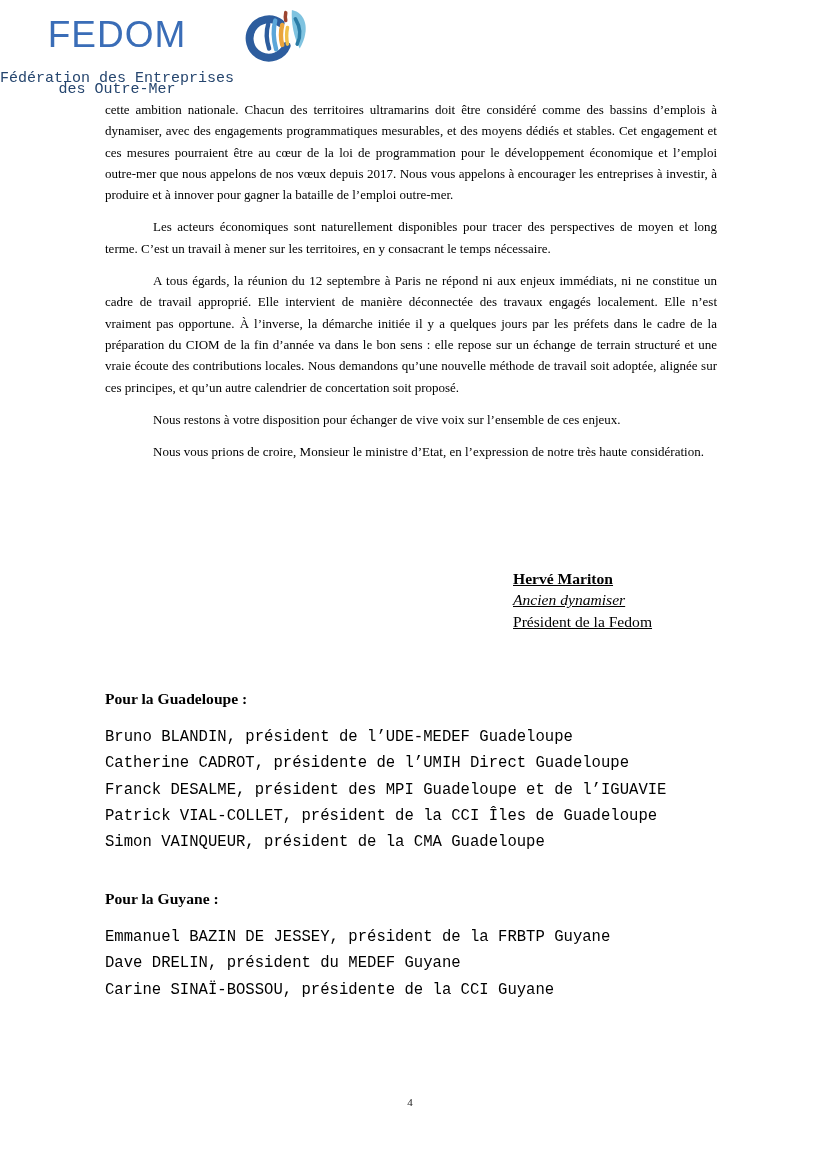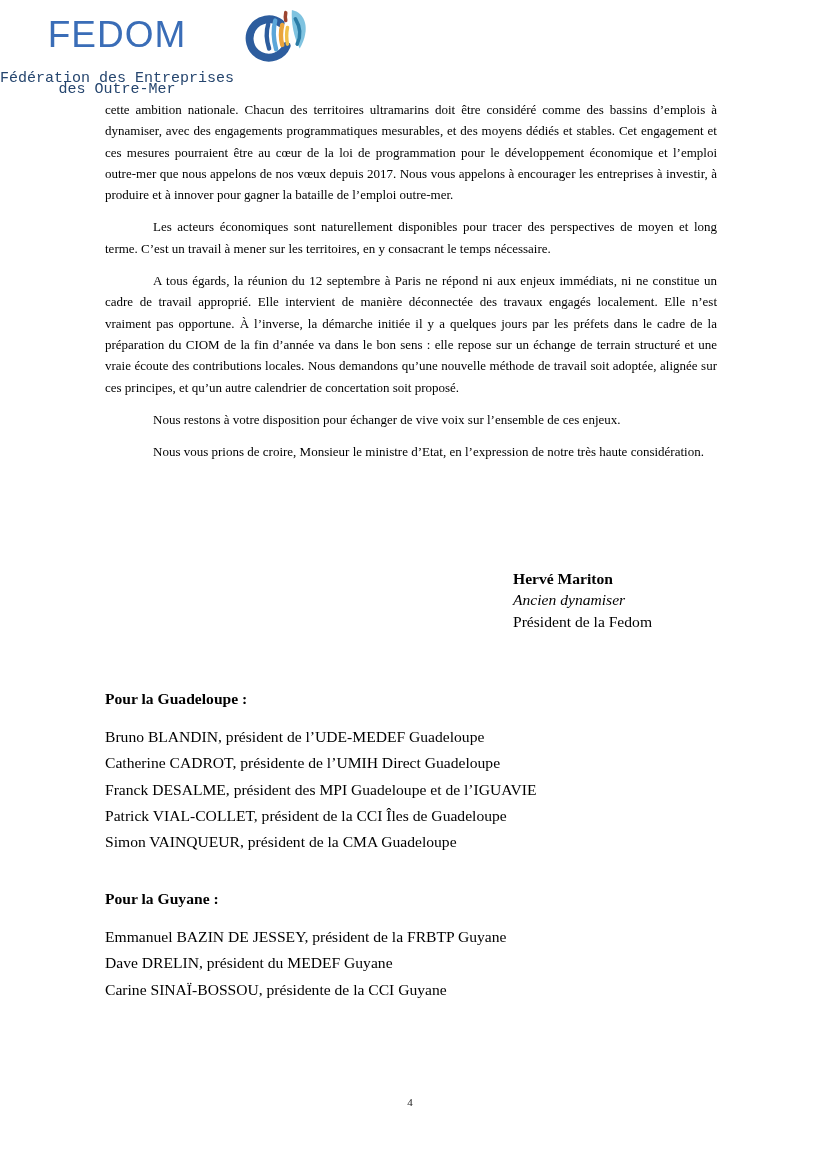--- a/index.html
+++ b/index.html
@@ -56,39 +56,40 @@
   .body-text p { margin: 0 0 11px 0; }
   .body-text p.indent { text-indent: 48px; }
 
   
   .signature {
     position: absolute;
     top: 568px;
     left: 513px;
     font-size: 15.6px;
     line-height: 21.3px;
+    text-decoration: underline;
   }
   .sig-name { font-weight: bold; }
   .sig-title { font-style: italic; }
 
   
   .signatories {
     position: absolute;
     left: 105px;
     width: 612px;
     font-size: 15.6px;
   }
   .signatories.guadeloupe { top: 674px; }
   .signatories.guyane { top: 874px; }
   .signatories h3 {
     font-size: 15.6px;
     font-weight: bold;
     margin: 16px 0 16px 0;
   }
-  .signatories p { margin: 0; line-height: 26.3px; }
+  .signatories p { margin: 0; line-height: 26.3px; font-family: Liberation Mono, monospace; }
 
   
   .page-number {
     position: absolute;
     top: 1096px;
     left: 0;
     width: 100%;
     text-align: center;
     font-size: 11px;
     color: #1a1a1a;

